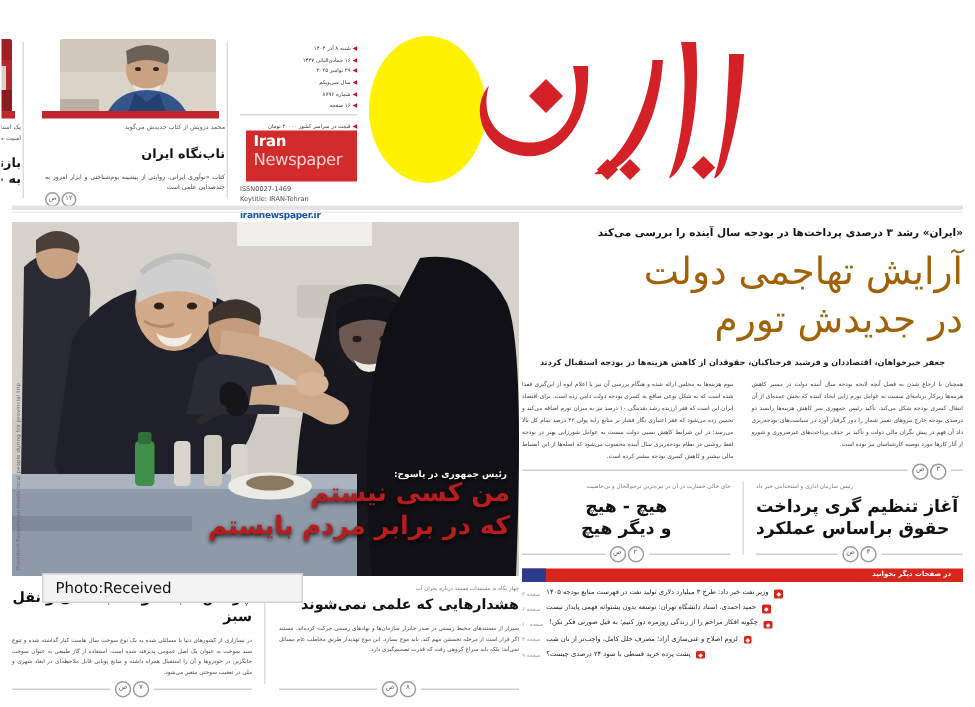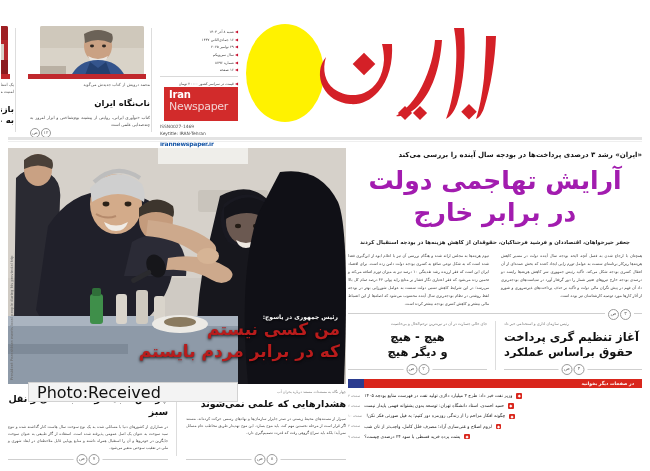--- a/index.html
+++ b/index.html
@@ -94,23 +94,23 @@
     position:absolute;right:8px;bottom:64px;
     font-size:6px;font-weight:700;color:#fff;direction:rtl;text-align:right;
     text-shadow:0 1px 2px rgba(0,0,0,.85);
   }
   .ph-head{
     position:absolute;right:6px;bottom:22px;width:250px;
     font-size:17px;font-weight:700;color:#b91c1c;line-height:1.3;
     direction:rtl;text-align:right;text-shadow:0 1px 3px rgba(0,0,0,.9);
   }
   .recv{
-    position:absolute;left:28px;top:382px;width:210px;height:20px;
+    position:absolute;left:28px;top:382px;width:174px;height:20px;
     background:#f3f3f3;border:1px solid #d2d2d2;
-    font-size:16px;color:#111;line-height:20px;padding-left:8px;
+    font-size:10px;color:#111;line-height:20px;padding-left:8px;
     box-sizing:border-box;direction:ltr;z-index:9;
   }
 
   
   .blrow{position:absolute;left:8px;top:390px;width:338px;height:76px;}
   .bl-item{position:absolute;top:0;width:160px;height:76px;}
   .bl-item.a{right:0;}
   .bl-item.b{left:0;}
   .bl-over{font-size:3.6px;color:#777;direction:rtl;text-align:right;line-height:1.4;}
   .bl-hl{font-size:9.5px;font-weight:700;color:#111;direction:rtl;text-align:right;
@@ -125,21 +125,21 @@
   .bldiv{position:absolute;left:168px;top:2px;width:1px;height:64px;background:#ddd;}
 
   
   .main-col{position:absolute;right:8px;top:150px;width:294px;height:312px;}
 
   .kicker{
     font-size:7px;font-weight:700;color:#111;direction:rtl;text-align:right;
     line-height:1.5;
   }
   .bighead{
-    font-size:25px;font-weight:700;color:#a21caf;direction:rtl;text-align:center;
+    font-size:25px;font-weight:400;color:#a16207;direction:rtl;text-align:right;
     line-height:1.28;margin-top:4px;letter-spacing:-.3px;
   }
   .subhead{
     font-size:5.4px;font-weight:700;color:#222;direction:rtl;text-align:center;
     line-height:1.6;margin-top:9px;
   }
   .lead{
     display:flex;gap:12px;direction:rtl;margin-top:6px;
   }
   .lead .c{flex:1;font-size:3.9px;line-height:2.05;color:#3d3d3d;text-align:justify;}
@@ -381,21 +381,21 @@
       </div>
     </div>
   </div>
 
   <div class="main-col">
 
     <div class="kicker">«ایران» رشد ۳ درصدی پرداخت‌ها در بودجه سال آینده را بررسی می‌کند</div>
 
     <div class="bighead">
       <div>آرایش تهاجمی دولت</div>
-      <div>در برابر خارج</div>
+      <div>در جدیدش تورم</div>
     </div>
 
     <div class="subhead">جعفر خیرخواهان، اقتصاددان و فرشید فرحناکیان، حقوقدان از کاهش هزینه‌ها در بودجه استقبال کردند</div>
 
     <div class="lead">
       <div class="c">همچنان با ارجاع شدن به فصل آنچه لایحه بودجه سال آینده دولت در مسیر کاهش هزینه‌ها ریزکار برنامه‌ای سست به عوامل تورم زایی ایجاد کننده که بخش عمده‌ای از آن انتقال کسری بودجه شکل می‌کند. تأکید رئیس جمهوری سر کاهش هزینه‌ها رایسد دو درصدی بودجه خارج نیروهای تغییر شمار را دور گرفتار آورد در سیاست‌های بودجه‌ریزی داد آن فهم در پیش نگران مالی دولت و تأکید بر حذف پرداخت‌های غیرضروری و شورو از آثار کارها مورد توصیه کارشناسان نیز بوده است.</div>
       <div class="c">نیوم هزینه‌ها به مجلس ارائه شده و هنگام بررسی آن نیز با اعلام ابوه از این‌گیری فعدا شده است که به شکل نوعی صافع به کسری بودجه دولت دامن زده است. برای اقتصاد ایران این است که فقر ارزیده رشد نقدینگی ۱۰ درصد نیز به میزان تورم اضافه می‌کند و تخمین زده می‌شود که فقر اعتباری نگار فشار بر منابع رایه پولی ۴۲ درصد تمام کل بالا می‌رسد؛ در این شرایط کاهش نسبی دولت سست به عوامل شورزایی بهتر در بودجه لفظ روشنی در نظام بودجه‌ریزی سال آینده محسوب می‌شود که اصله‌ها از این انضباط مالی بیشتر و کاهش کسری بودجه بیشتر کرده است.</div>
     </div>
 
     <div class="lead-rule">

